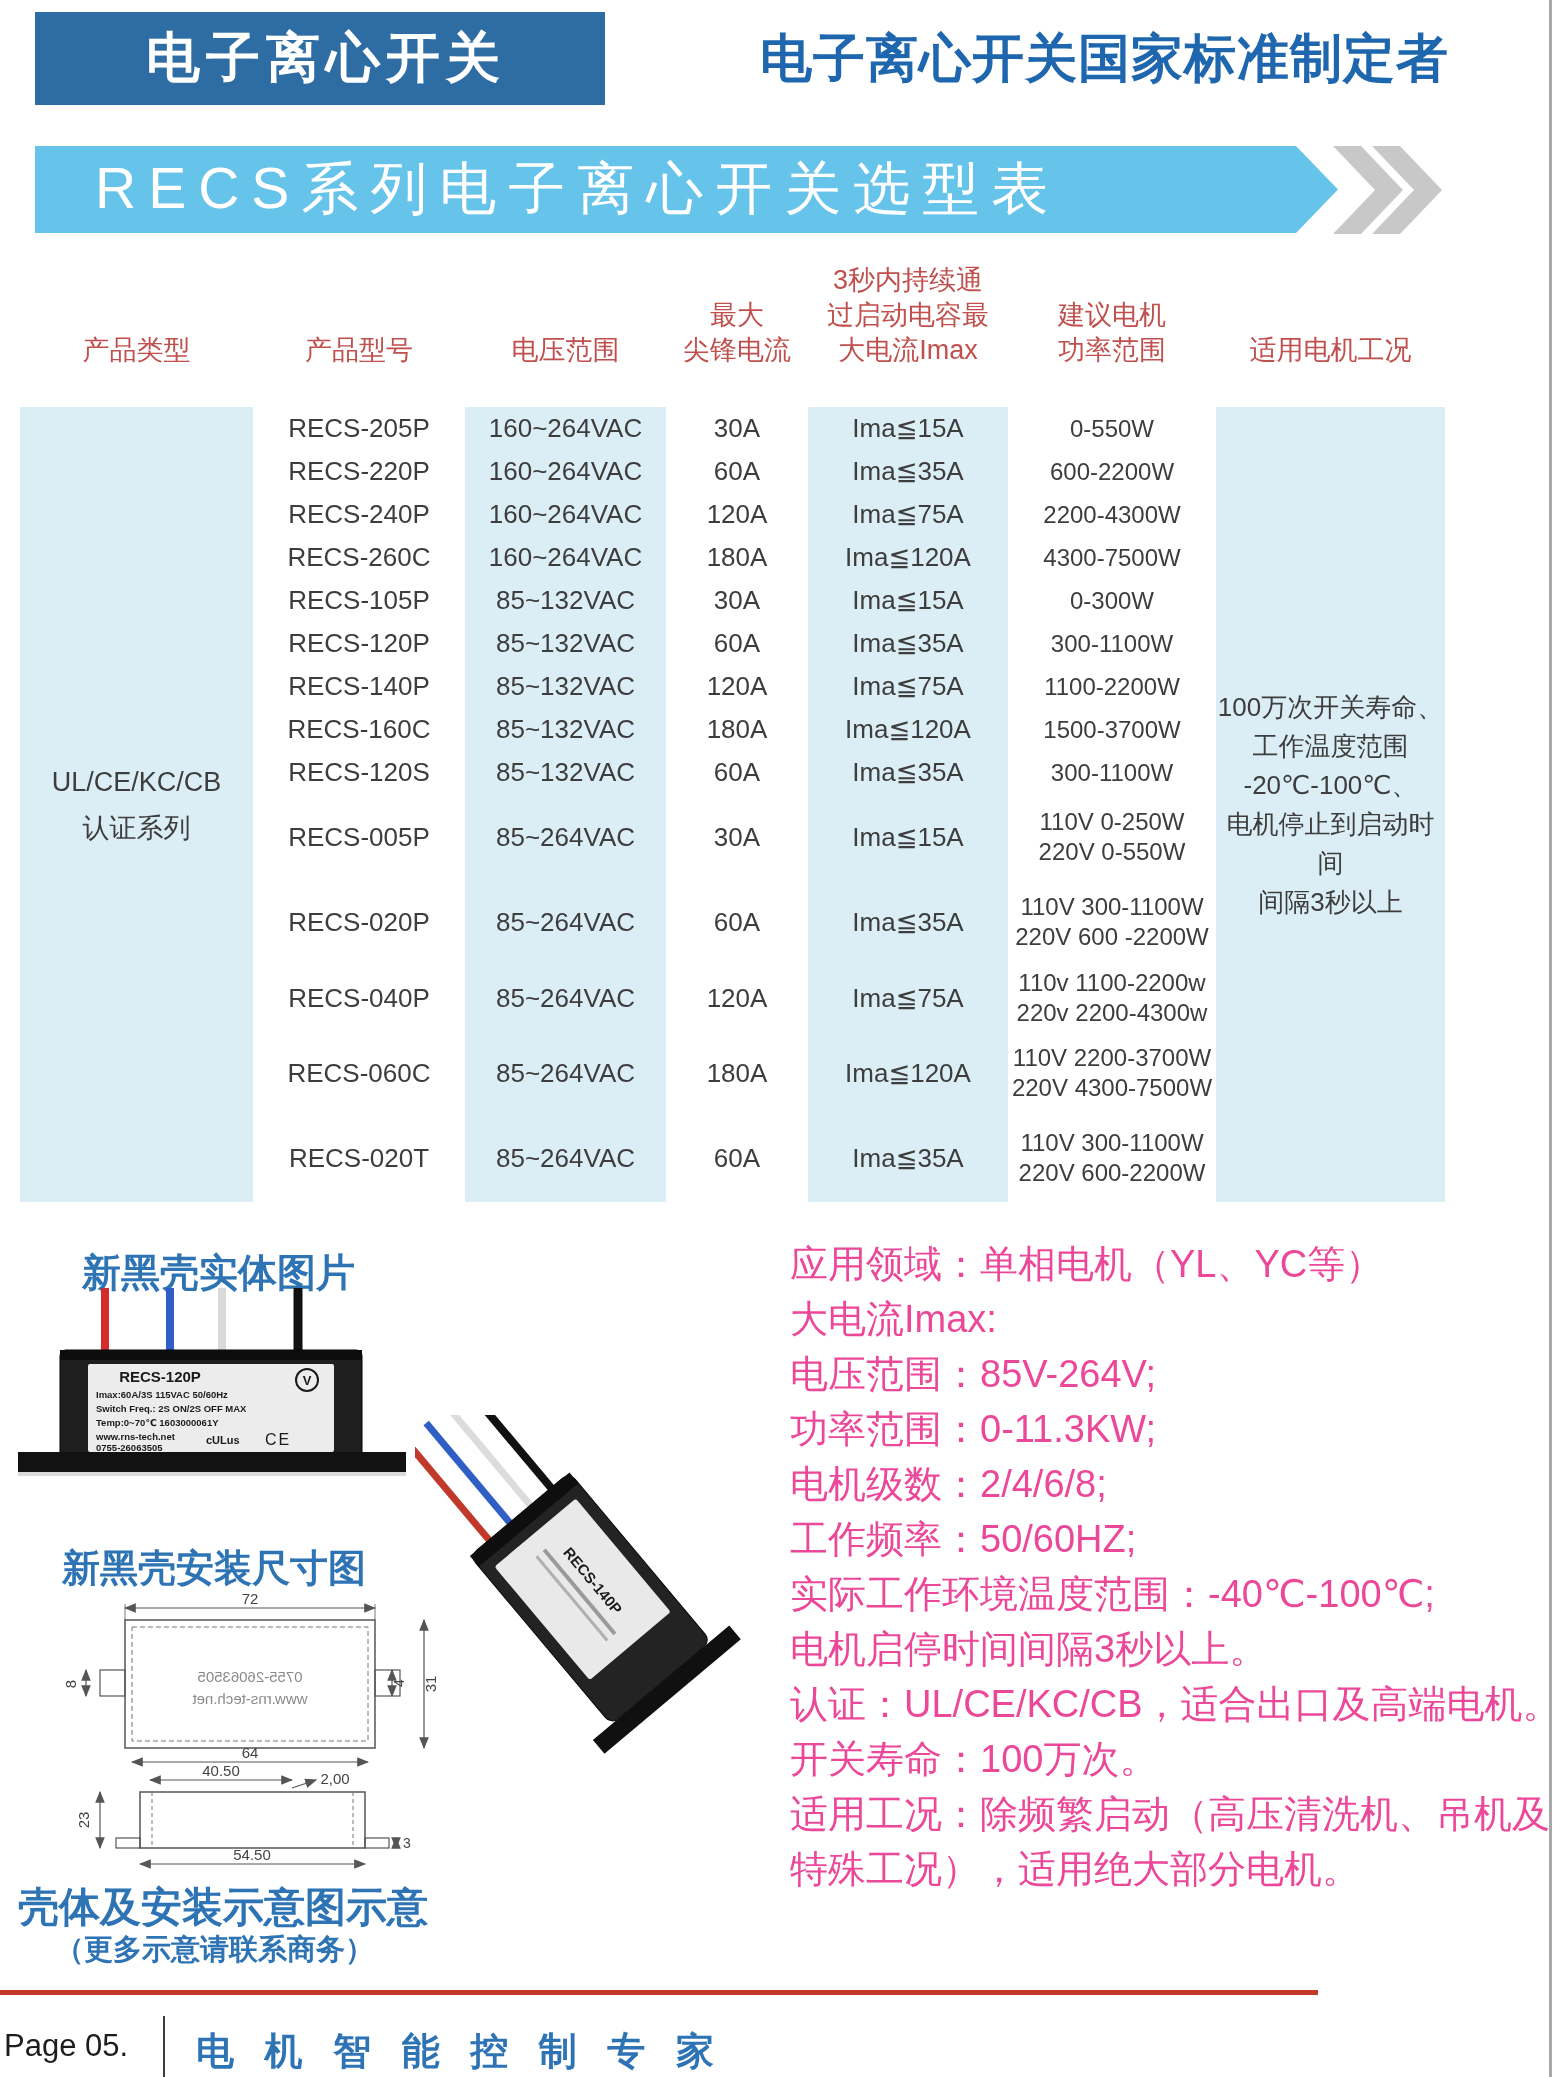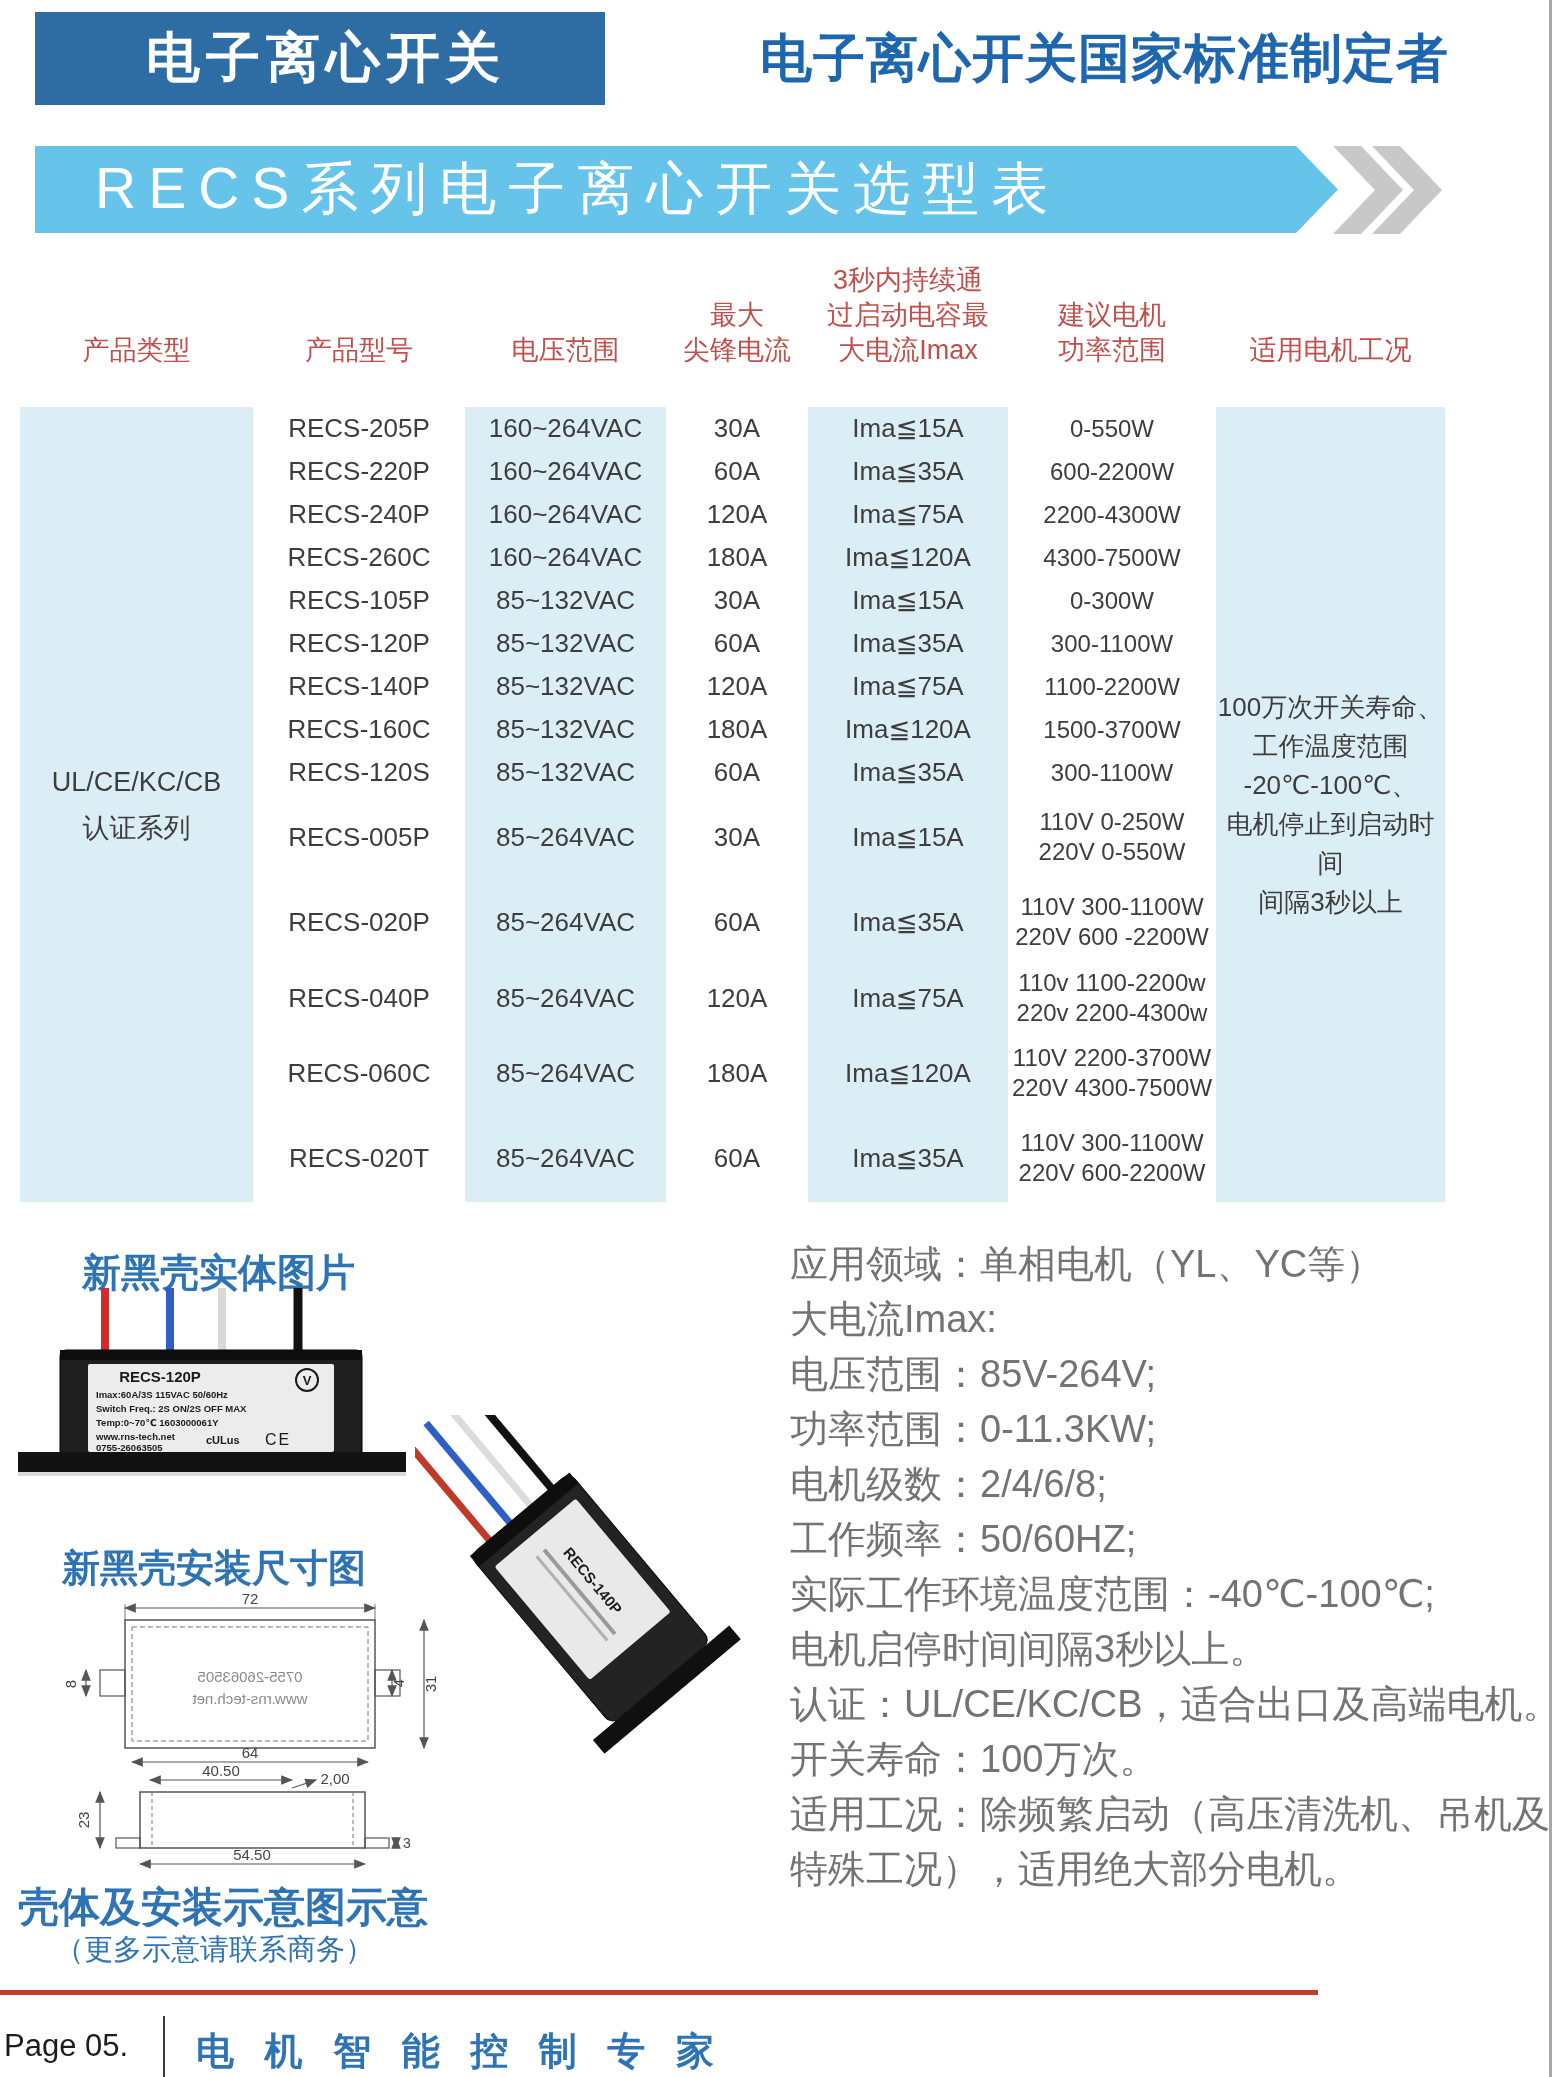--- a/index.html
+++ b/index.html
@@ -33,25 +33,25 @@
   .power{font-size:24px;line-height:30px;}
   .span-col{grid-row:1 / span 14;}
   .type-cell{font-size:27px;line-height:46px;}
   .cond-cell{font-size:26px;line-height:39px;}
 
   
   .h-blue{color:#2e74b5;font-weight:bold;}
   .photo-heading{left:82px;top:1246px;font-size:39px;}
   .dim-heading{left:62px;top:1543px;font-size:38px;}
   .case-heading{left:18px;top:1880px;font-size:41px;}
-  .case-sub{left:55px;top:1930px;font-size:29px;color:#2e74b5;}
+  .case-sub{left:55px;top:1930px;font-size:29px;color:#2e74b5;font-weight:bold;}
 
   
   .specs{left:790px;top:1237px;width:690px;}
-  .specs div{font-size:38px;line-height:55px;color:#737373;white-space:nowrap;}
+  .specs div{font-size:38px;line-height:55px;color:#ec4899;white-space:nowrap;}
 
   
   .rule-red{left:0;top:1990px;width:1318px;height:5px;background:#c23b2a;}
   .page-num{left:4px;top:2028px;font-size:31px;color:#1c1c1c;}
   .foot-div{left:163px;top:2016px;width:2px;height:61px;background:#3a3a3a;}
   .foot-slogan{left:196px;top:2026px;font-size:38px;font-weight:bold;color:#2e74b5;letter-spacing:10px;white-space:nowrap;}
   .right-border{left:1549px;top:0;width:3px;height:2077px;background:#a8a8a8;}
 
   svg text{font-family:"Liberation Sans","DejaVu Sans",sans-serif;}
 </style>

